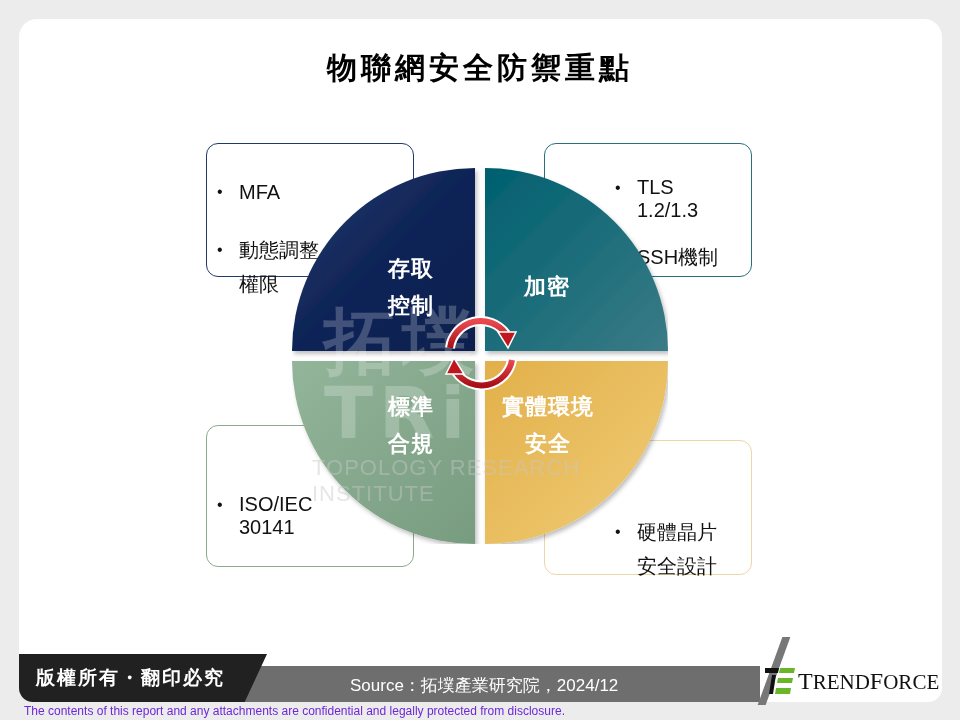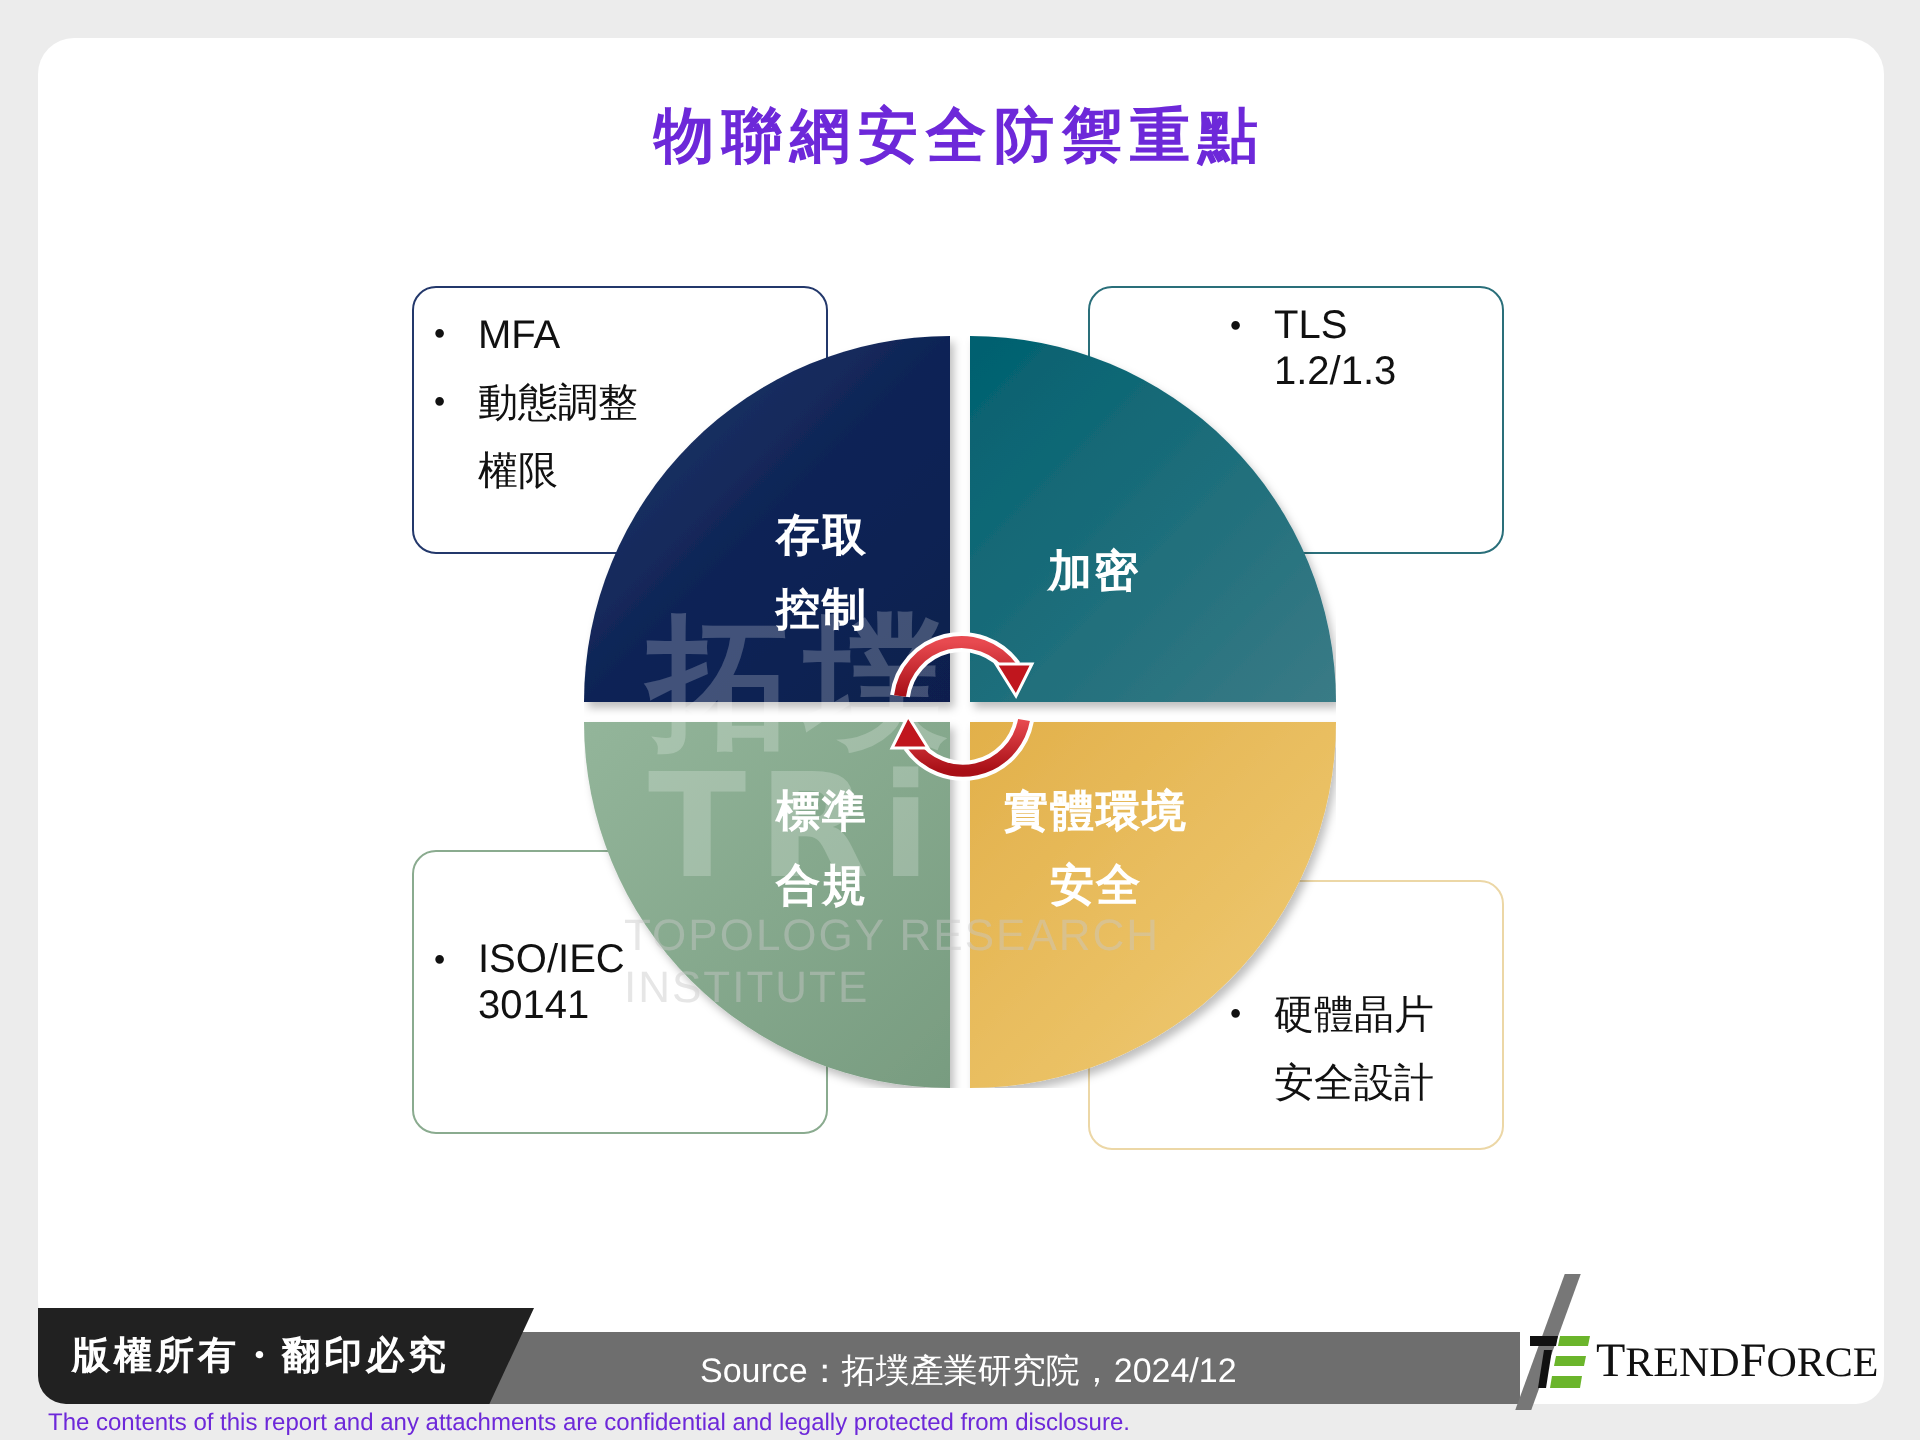--- a/index.html
+++ b/index.html
@@ -18,32 +18,32 @@
   }
   .title {
     position: absolute;
     left: 0; top: 48px;
     width: 960px;
     text-align: center;
     font-family: "DejaVu Serif", "Liberation Serif", serif;
     font-weight: bold;
     font-size: 30px;
     letter-spacing: 4px;
-    color: #6d28d9;
+    color: #000000;
   }
   .box {
     position: absolute;
     background: #fff;
     border-radius: 12px;
     border: 1.5px solid;
     font-size: 20px;
     color: #111;
   }
   .box ul { list-style: none; }
-  .box li { position: relative; padding-left: 28px; line-height: 23px; margin-bottom: 10px; }
+  .box li { position: relative; padding-left: 28px; line-height: 23px; margin-bottom: 10px; margin-top: 24px; }
   .box li::before {
     content: "•";
     position: absolute;
     left: 6px; top: 0;
     font-size: 16px;
   }
   .box-tl { left: 206px; top: 143px; width: 208px; height: 134px; border-color: #23386b; padding: 7px 0 0 4px; }
   .box-tr { left: 544px; top: 143px; width: 208px; height: 134px; border-color: #2a6f7a; padding: 8px 0 0 64px; }
   .box-bl { left: 206px; top: 425px; width: 208px; height: 142px; border-color: #8aab8f; padding: 43px 0 0 4px; }
   .box-br { left: 544px; top: 440px; width: 208px; height: 135px; border-color: #ecd7a6; padding: 50px 1px 0 64px; }
@@ -156,20 +156,21 @@
 <div class="box box-tl">
   <ul>
     <li><span>MFA</span></li>
     <li><span>動態調整</span><br><span>權限</span></li>
   </ul>
 </div>
 
 <div class="box box-tr">
   <ul>
     <li><span>TLS</span><br><span>1.2/1.3</span></li>
+    <li><span>SSH機制</span></li>
   </ul>
 </div>
 
 <div class="box box-bl">
   <ul>
     <li><span>ISO/IEC</span><br><span>30141</span></li>
   </ul>
 </div>
 
 <div class="box box-br">

